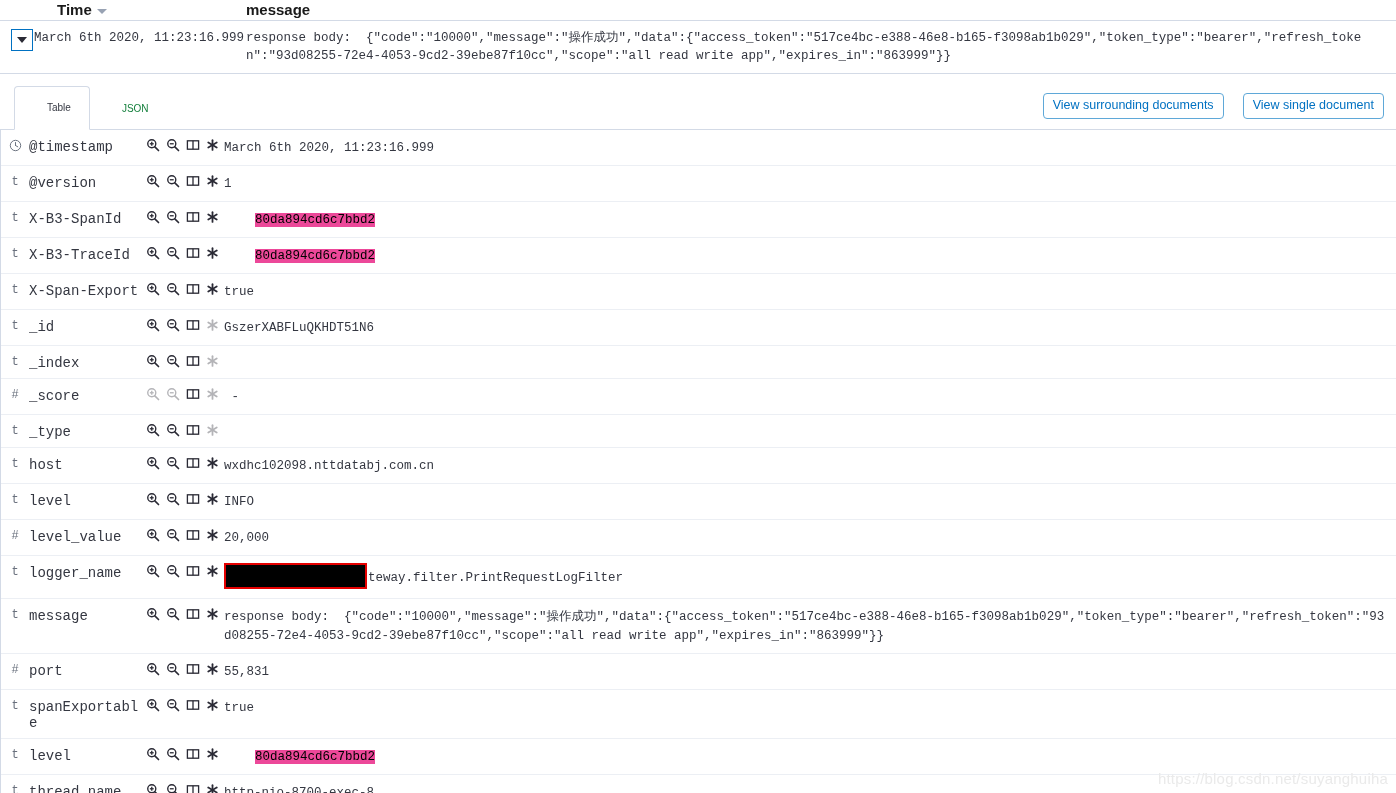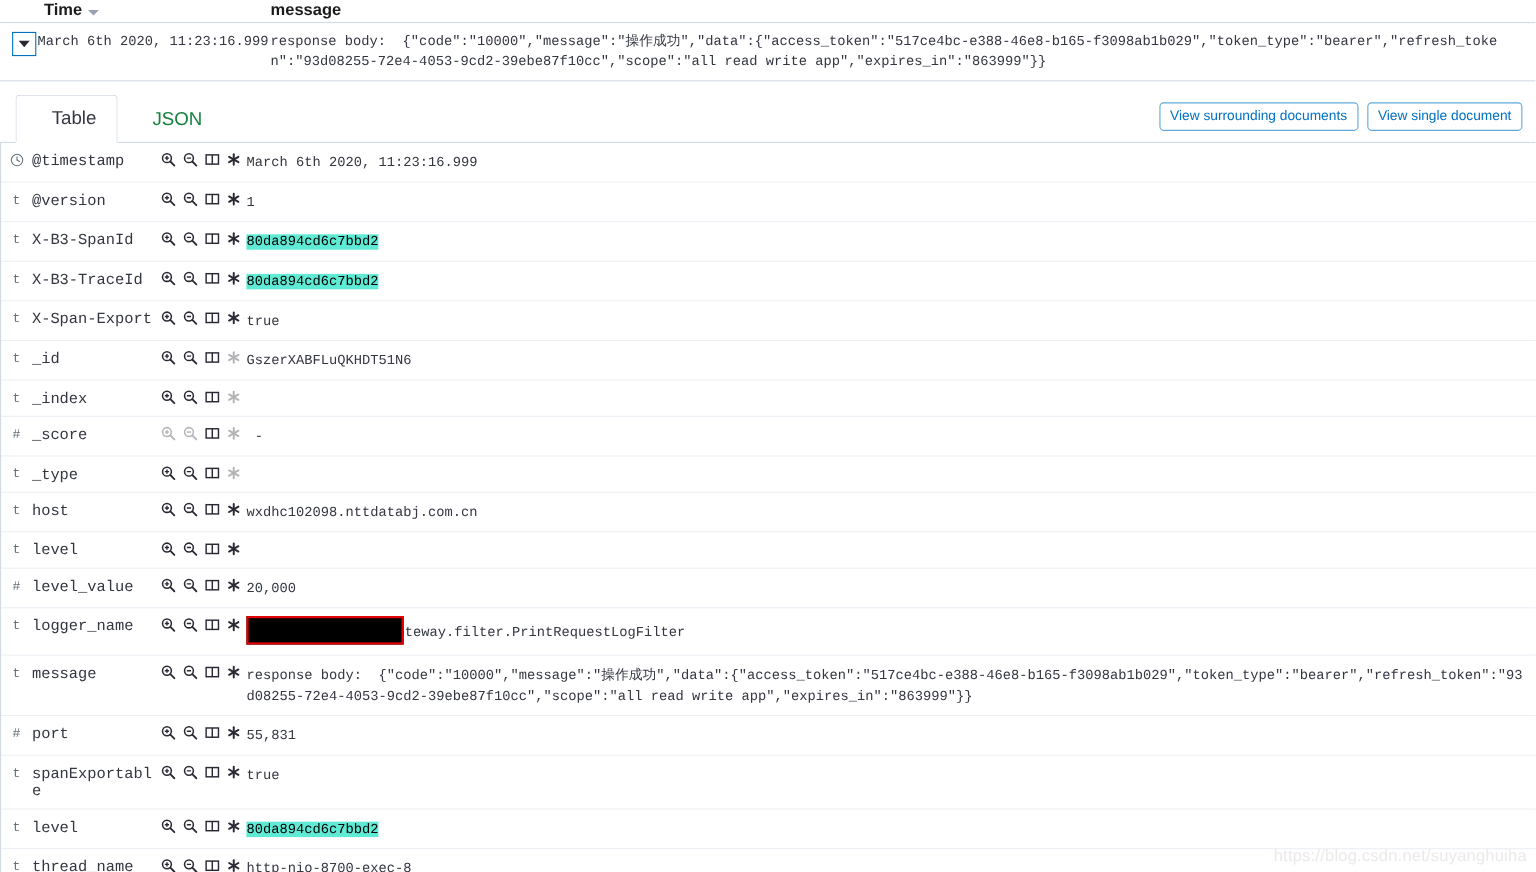--- a/index.html
+++ b/index.html
@@ -14,21 +14,21 @@
 
   
   .doc-header {
     display: flex;
     align-items: flex-end;
     height: 20px;
     padding: 0 0 2px 0;
   }
   .doc-header .col-time {
     width: 246px;
-    padding-left: 40px;
+    padding-left: 57px;
     font-size: 15px;
     font-weight: bold;
     color: #1a1a1a;
     display: flex;
     align-items: center;
     gap: 5px;
   }
   .doc-header .col-message {
     font-size: 15px;
     font-weight: bold;
@@ -101,39 +101,39 @@
     margin-top: 12px;
     border-bottom: 1px solid #d3dae6;
   }
   .tabs-left {
     position: absolute;
     left: 14px; bottom: -1px;
     display: flex;
     align-items: flex-end;
   }
   .tab {
-    font-size: 17px;
+    font-size: 10px;
     padding: 11px 18px 11px 32px;
     cursor: pointer;
     line-height: 20px;
   }
   .tab.active {
     color: #343741;
     background: #ffffff;
     border: 1px solid #d3dae6;
     border-bottom: 1px solid #ffffff;
     border-top-left-radius: 4px;
     border-top-right-radius: 4px;
   }
   .tab.inactive { color: #15803d; }
   .tabs-right {
     position: absolute;
     right: 12px; top: 7px;
     display: flex;
-    gap: 8px;
+    gap: 19px;
   }
   .btn-outline {
     font-size: 12.5px;
     color: #0071c2;
     border: 1px solid #5fa8d8;
     border-radius: 4px;
     background: #ffffff;
     padding: 4px 9px 5px 9px;
     cursor: pointer;
     line-height: 15px;
@@ -187,21 +187,21 @@
     font-size: 12.5px;
     line-height: 19px;
     color: #343741;
     padding-right: 10px;
     word-break: break-all;
     white-space: pre-wrap;
     padding-top: 2px;
     position: relative;
   }
 
-  .hl { background: #5eead4; color: #000000; }
+  .hl { background: #ec4899; color: #000000; margin-left: 31px; }
 
   .icon { cursor: pointer; display: inline-flex; line-height: 0; }
   .icon.dim { opacity: .35; cursor: default; }
   .icon svg { display: block; }
 
   .clock-icon { display: inline-flex; justify-content: center; }
 
   
   .redaction {
     display: inline-block;
@@ -668,20 +668,21 @@
         <span class="icon">
           <svg width="13" height="14" viewBox="0 0 16 16">
             <g stroke="#2a2a35" stroke-width="2.2" stroke-linecap="round">
               <line x1="8" y1="2" x2="8" y2="14"></line>
               <line x1="2.8" y1="5" x2="13.2" y2="11"></line>
               <line x1="13.2" y1="5" x2="2.8" y2="11"></line>
             </g>
           </svg>
         </span>
       </div>
+      <div class="value-cell">INFO</div>
     </div>
     <div class="field-row">
       <div class="type-cell">#</div>
       <div class="name-cell">level_value</div>
       <div class="actions-cell">
         <span class="icon">
           <svg width="14" height="14" viewBox="0 0 16 16">
             <circle cx="6.6" cy="6.6" r="4.6" fill="none" stroke="#2a2a35" stroke-width="1.6"></circle>
             <line x1="10.1" y1="10.1" x2="14.3" y2="14.3" stroke="#2a2a35" stroke-width="1.9" stroke-linecap="round"></line>
             <line x1="4.4" y1="6.6" x2="8.8" y2="6.6" stroke="#2a2a35" stroke-width="1.5"></line>

